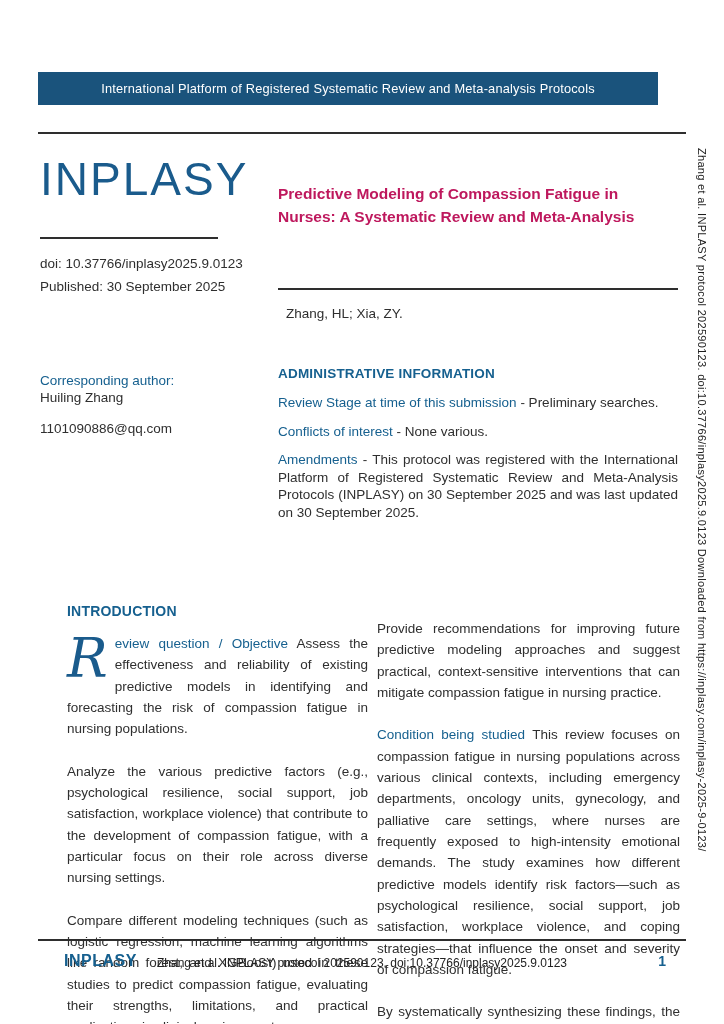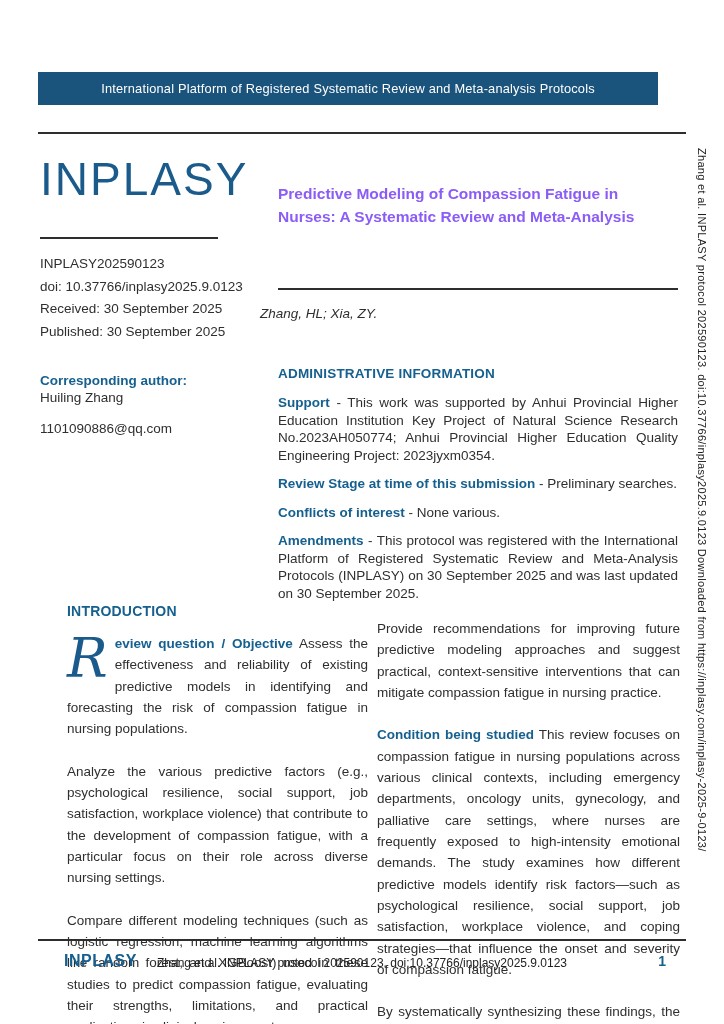--- a/index.html
+++ b/index.html
@@ -33,33 +33,33 @@
     position: absolute;
     left: 40px; top: 152px;
     font-size: 46px;
     letter-spacing: 2px;
     color: #1a5b8c;
   }
   .title {
     position: absolute;
     left: 278px; top: 182px; width: 396px;
     font-size: 15.5px; font-weight: bold;
-    color: #8b5cf6;
+    color: #be185d;
     line-height: 1.5;
   }
   .meta { position: absolute; left: 40px; top: 256px; width: 238px; font-size: 13.5px; }
   .meta > div { margin-bottom: 7.5px; }
   .meta .pub { margin-top: 4px; }
 
   .contact { position: absolute; left: 40px; top: 372px; width: 238px; font-size: 13.5px; line-height: 1.28; }
-  .blue-label { color: #16608f; font-weight: bold; }
+  .blue-label { color: #16608f; font-weight: normal; }
   .contact .email { margin-top: 13px; }
   .contact .affil-block { margin-top: 14px; }
 
-  .authors { position: absolute; left: 260px; top: 306px; font-size: 13.5px; font-style: italic; }
+  .authors { position: absolute; left: 286px; top: 306px; font-size: 13.5px; }
 
   .admin { position: absolute; left: 278px; top: 366px; width: 400px; font-size: 13.5px; }
   .admin h2 { font-size: 13.5px; color: #16608f; margin: 0 0 13px 0; letter-spacing: 0.2px; }
   .admin p { margin: 0 0 11px 0; line-height: 1.3; text-align: justify; }
 
   .intro-heading {
     position: absolute; left: 67px; top: 603px;
     font-size: 14px; font-weight: bold; color: #16608f; letter-spacing: 0.2px;
   }
   .col { position: absolute; font-size: 13.5px; line-height: 1.58; text-align: justify; }
@@ -107,38 +107,35 @@
   </div>
 
   <div class="rule rule-top"></div>
 
   <div class="logo">INPLASY</div>
   <div class="rule rule-logo"></div>
 
   <div class="title">Predictive Modeling of Compassion Fatigue in Nurses: A Systematic Review and Meta-Analysis</div>
 
   <div class="meta">
-    <div>INPLASY202590123</div>
     <div>doi: 10.37766/inplasy2025.9.0123</div>
-    <div>Received: 30 September 2025</div>
     <div class="pub">Published: 30 September 2025</div>
   </div>
 
   <div class="contact">
     <div class="blue-label">Corresponding author:</div>
     <div>Huiling Zhang</div>
     <div class="email">1101090886@qq.com</div>
   </div>
 
   <div class="rule rule-author"></div>
   <div class="authors">Zhang, HL; Xia, ZY.</div>
 
   <div class="admin">
     <h2>ADMINISTRATIVE INFORMATION</h2>
-    <p><span class="blue-label">Support</span> <span>- This work was supported by Anhui Provincial Higher Education Institution Key Project of Natural Science Research No.2023AH050774; Anhui Provincial Higher Education Quality Engineering Project: 2023jyxm0354.</span></p>
     <p><span class="blue-label">Review Stage at time of this submission</span> <span>- Preliminary searches.</span></p>
     <p><span class="blue-label">Conflicts of interest</span> <span>- None various.</span></p>
     <p><span class="blue-label">Amendments</span> <span>- This protocol was registered with the International Platform of Registered Systematic Review and Meta-Analysis Protocols (INPLASY) on 30 September 2025 and was last updated on 30 September 2025.</span></p>
   </div>
 
   <div class="intro-heading">INTRODUCTION</div>
 
   <div class="col col-left">
     <p><span class="dropcap">R</span><span class="blue-label">eview question / Objective</span> <span>Assess the effectiveness and reliability of existing predictive models in identifying and forecasting the risk of compassion fatigue in nursing populations.</span></p>
     <p>Analyze the various predictive factors (e.g., psychological resilience, social support, job satisfaction, workplace violence) that contribute to the development of compassion fatigue, with a particular focus on their role across diverse nursing settings.</p>

